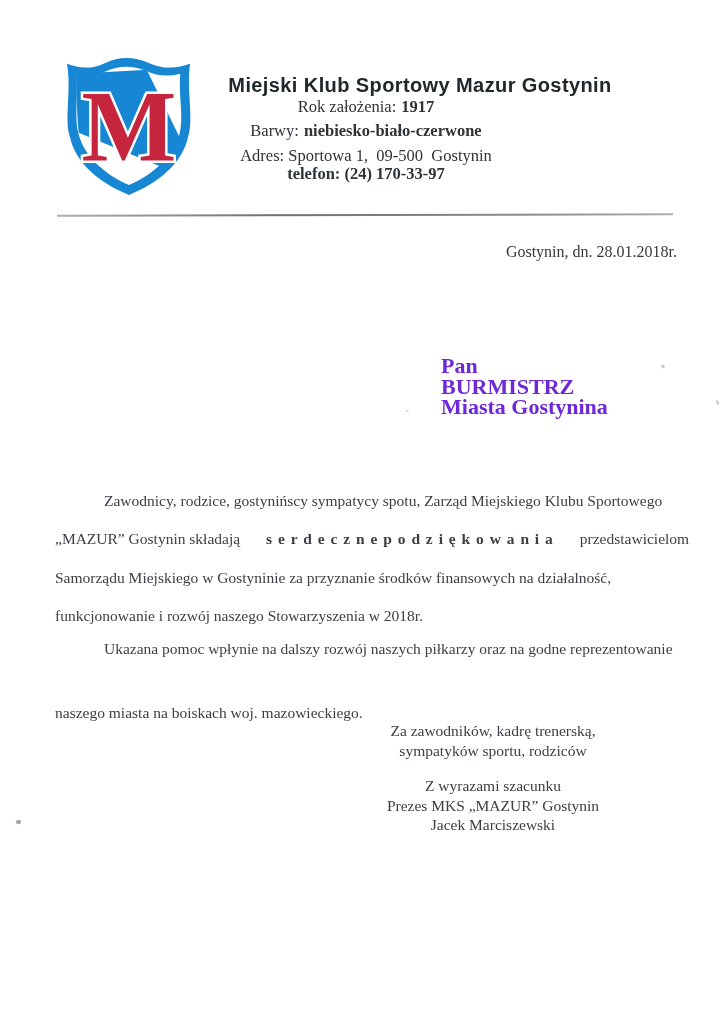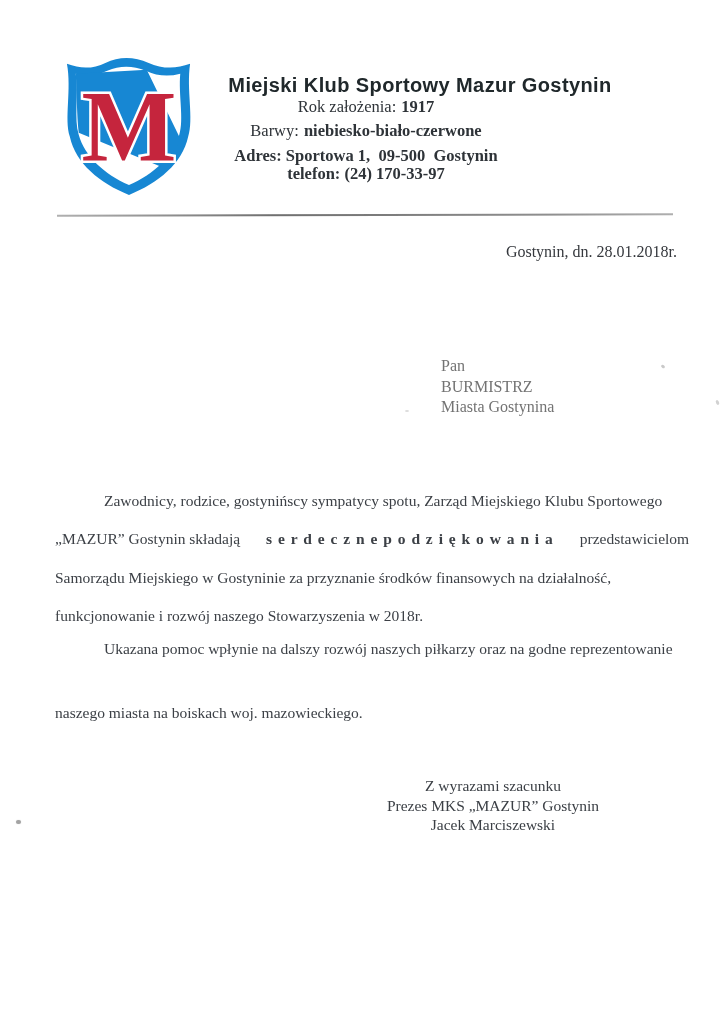--- a/index.html
+++ b/index.html
@@ -22,30 +22,30 @@
     font-weight:bold;font-size:20px;letter-spacing:.4px;
     color:#20282b;white-space:nowrap;
   }
   .head-line{
     position:absolute;left:66px;width:600px;
     text-align:center;font-size:16.5px;color:#2e3338;white-space:pre;
   }
   .head-line .v{font-weight:bold;margin-left:5px;}
   .hl-founded{top:97px;}
   .hl-colors{top:121px;}
-  .hl-address{top:146px;font-weight:bold;}
+  .hl-address{top:146px;font-weight:normal;}
   .hl-phone{top:164px;font-weight:bold;}
   .divider{
     position:absolute;left:57px;top:214px;width:616px;height:2px;
     background:linear-gradient(to right,#b0b0b0,#707070 35%,#8f8f8f 80%,#aFAFAF);
     transform:rotate(-0.12deg);
   }
   
   .dateline{position:absolute;top:243px;right:50px;font-size:16px;color:#35383d;white-space:nowrap;}
-  .recipient{position:absolute;left:441px;top:356px;font-weight:normal;font-size:16px;line-height:20.6px;color:#737373;}
+  .recipient{position:absolute;left:441px;top:356px;font-weight:bold;font-size:22px;line-height:20.6px;color:#6d28d9;}
   .bodyline{position:absolute;left:55px;width:640px;font-size:15.5px;color:#3c4046;white-space:nowrap;}
   .indent{padding-left:49px;}
   .l1{top:492px;} .l2{top:530px;} .l3{top:569px;} .l4{top:607px;}
   .l5{top:640px;} .l6{top:678px;margin-top:26px;}
   .emph{font-weight:bold;letter-spacing:1px;margin:0 26px;}
   .close-block{
     position:absolute;left:333px;width:320px;
     text-align:center;font-size:15.5px;line-height:19.5px;color:#3c4046;
   }
   .cb1{top:721px;}
@@ -101,20 +101,24 @@
   </div>
 
   <div class="bodyline indent l1">Zawodnicy, rodzice, gostynińscy sympatycy spotu, Zarząd Miejskiego Klubu Sportowego</div>
   <div class="bodyline l2"><span>„MAZUR” Gostynin składają</span><span class="emph">s e r d e c z n e   p o d z i ę k o w a n i a</span><span>przedstawicielom</span></div>
   <div class="bodyline l3">Samorządu Miejskiego w Gostyninie za przyznanie środków finansowych na działalność,</div>
   <div class="bodyline l4">funkcjonowanie i rozwój naszego Stowarzyszenia w 2018r.</div>
 
   <div class="bodyline indent l5">Ukazana pomoc wpłynie na dalszy rozwój naszych piłkarzy oraz na godne reprezentowanie</div>
   <div class="bodyline l6">naszego miasta na boiskach woj. mazowieckiego.</div>
 
+  <div class="close-block cb1">
+    <div>Za zawodników, kadrę trenerską,</div>
+    <div>sympatyków sportu, rodziców</div>
+  </div>
 
   <div class="close-block cb2">
     <div>Z wyrazami szacunku</div>
     <div>Prezes MKS „MAZUR” Gostynin</div>
     <div>Jacek Marciszewski</div>
   </div>
 
   <div class="speck sp1"></div>
   <div class="speck sp2"></div>
   <div class="speck sp3"></div>

